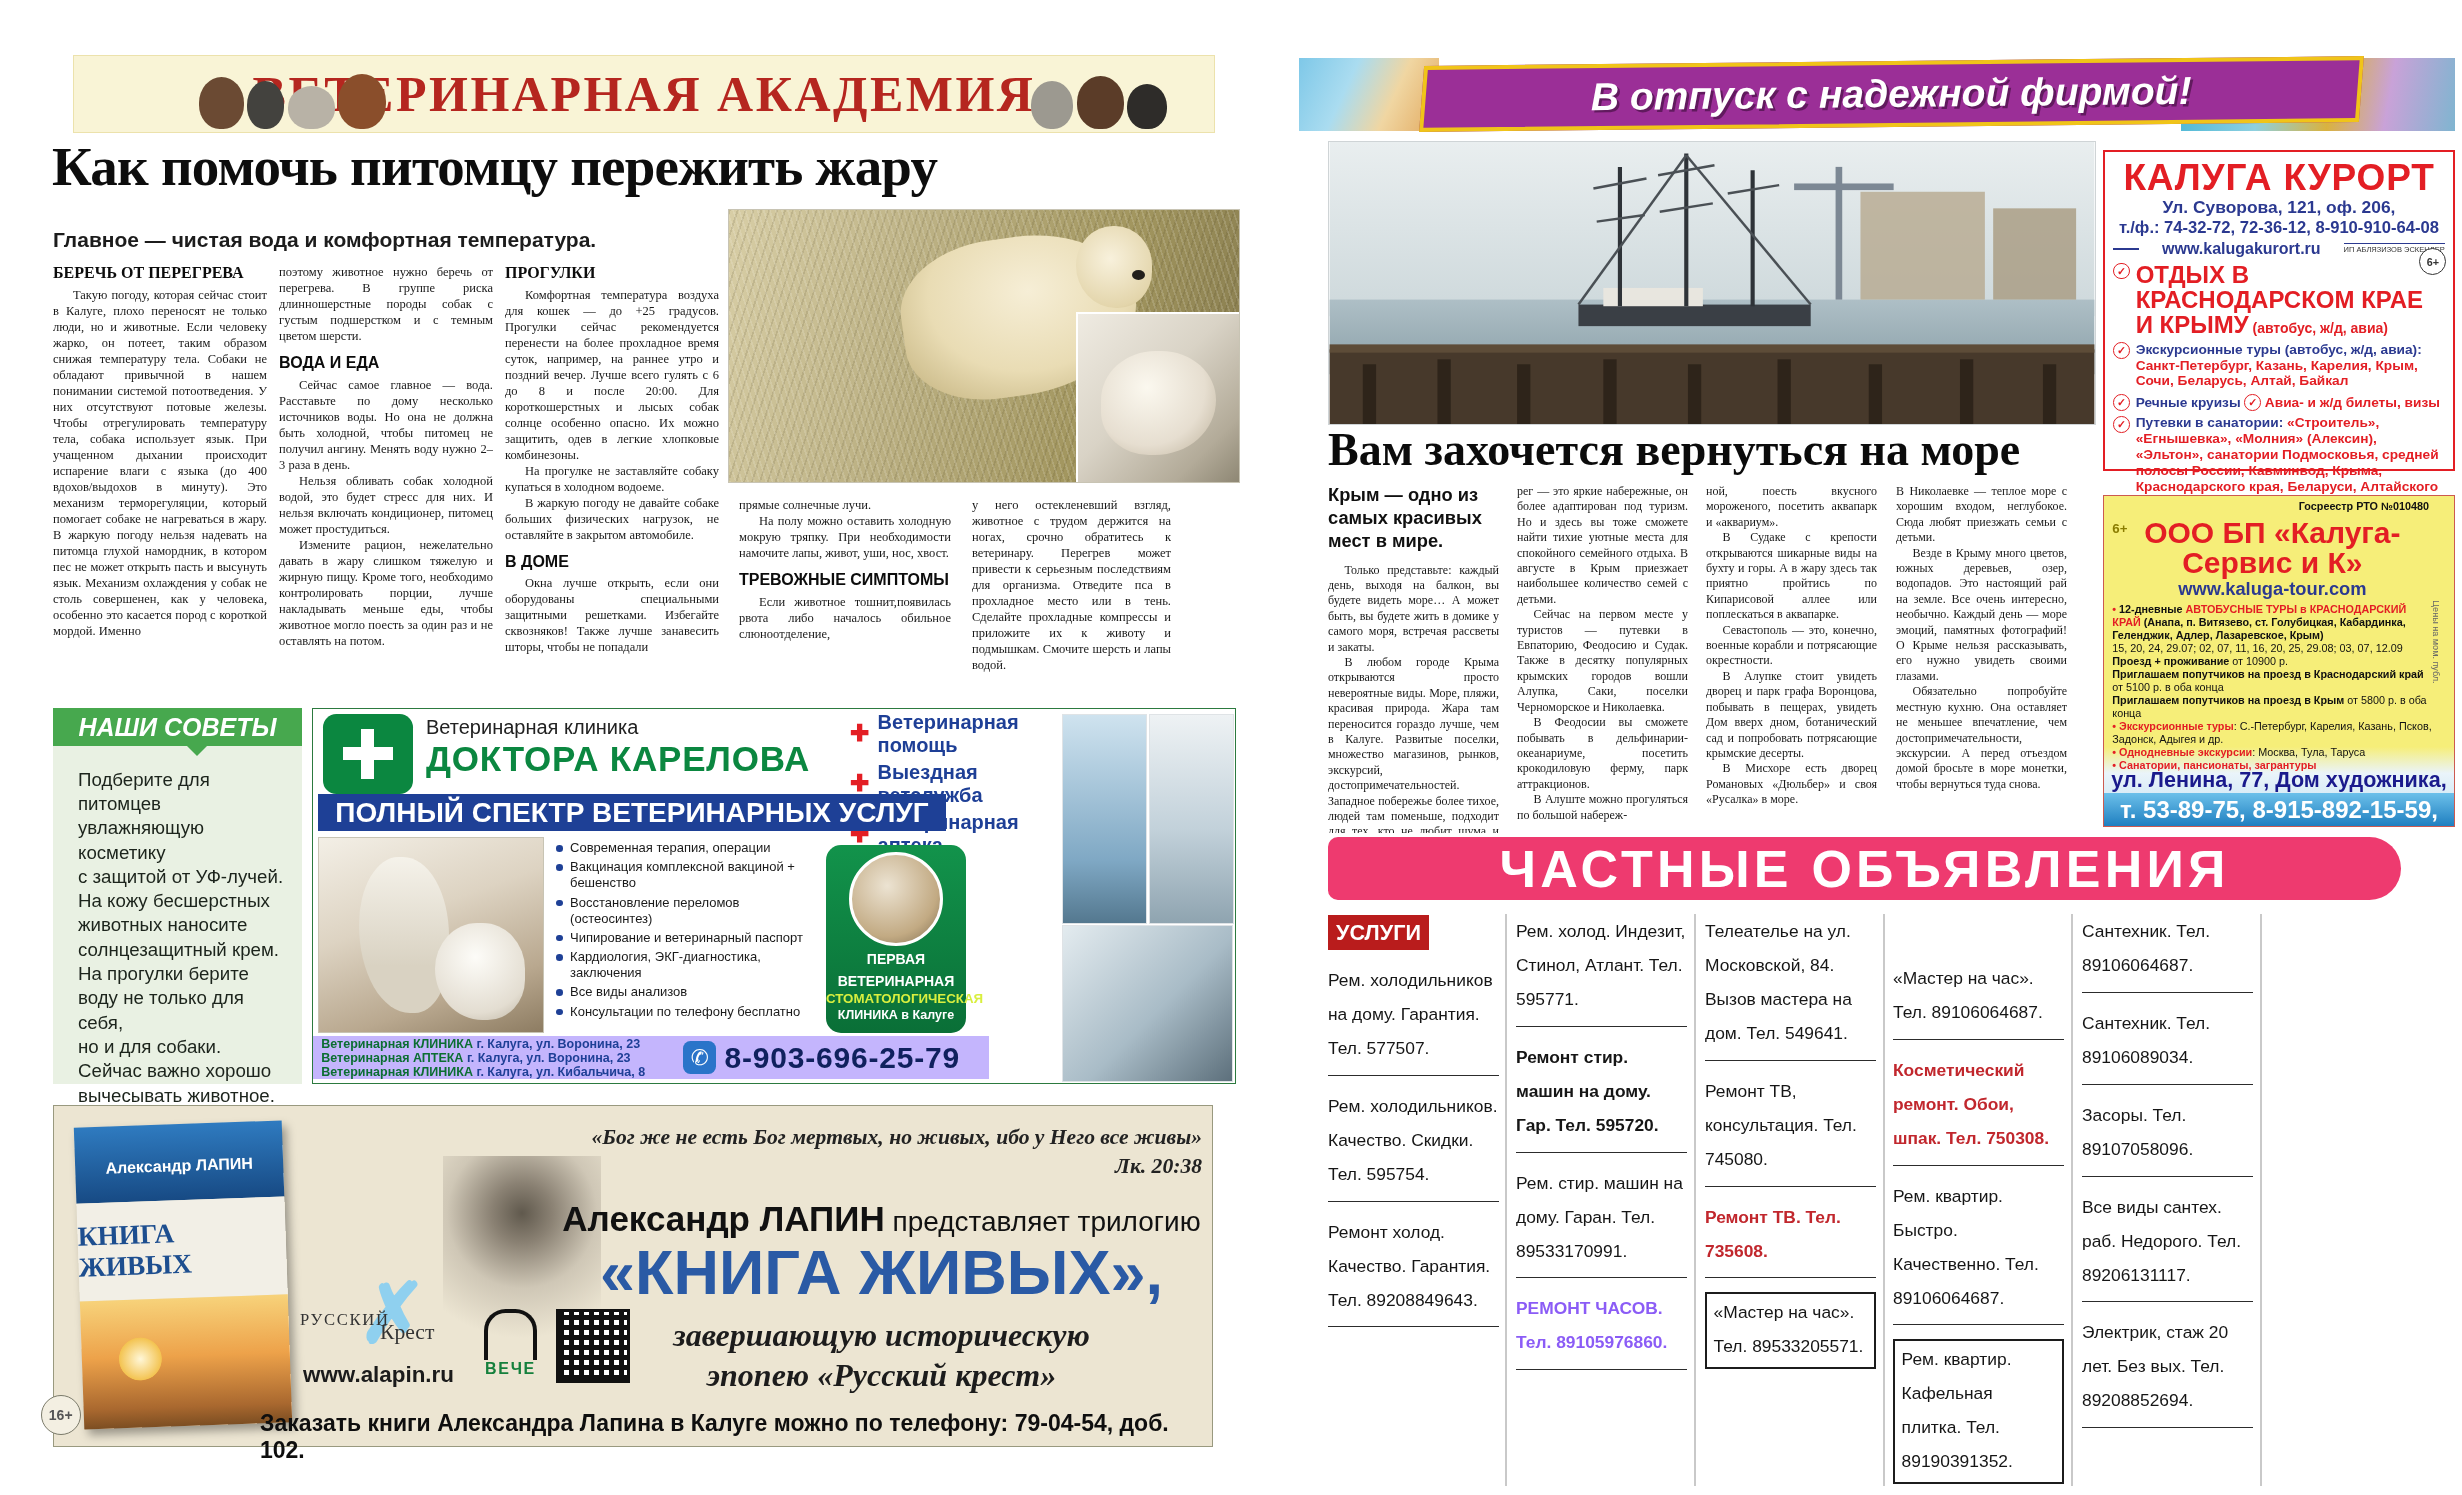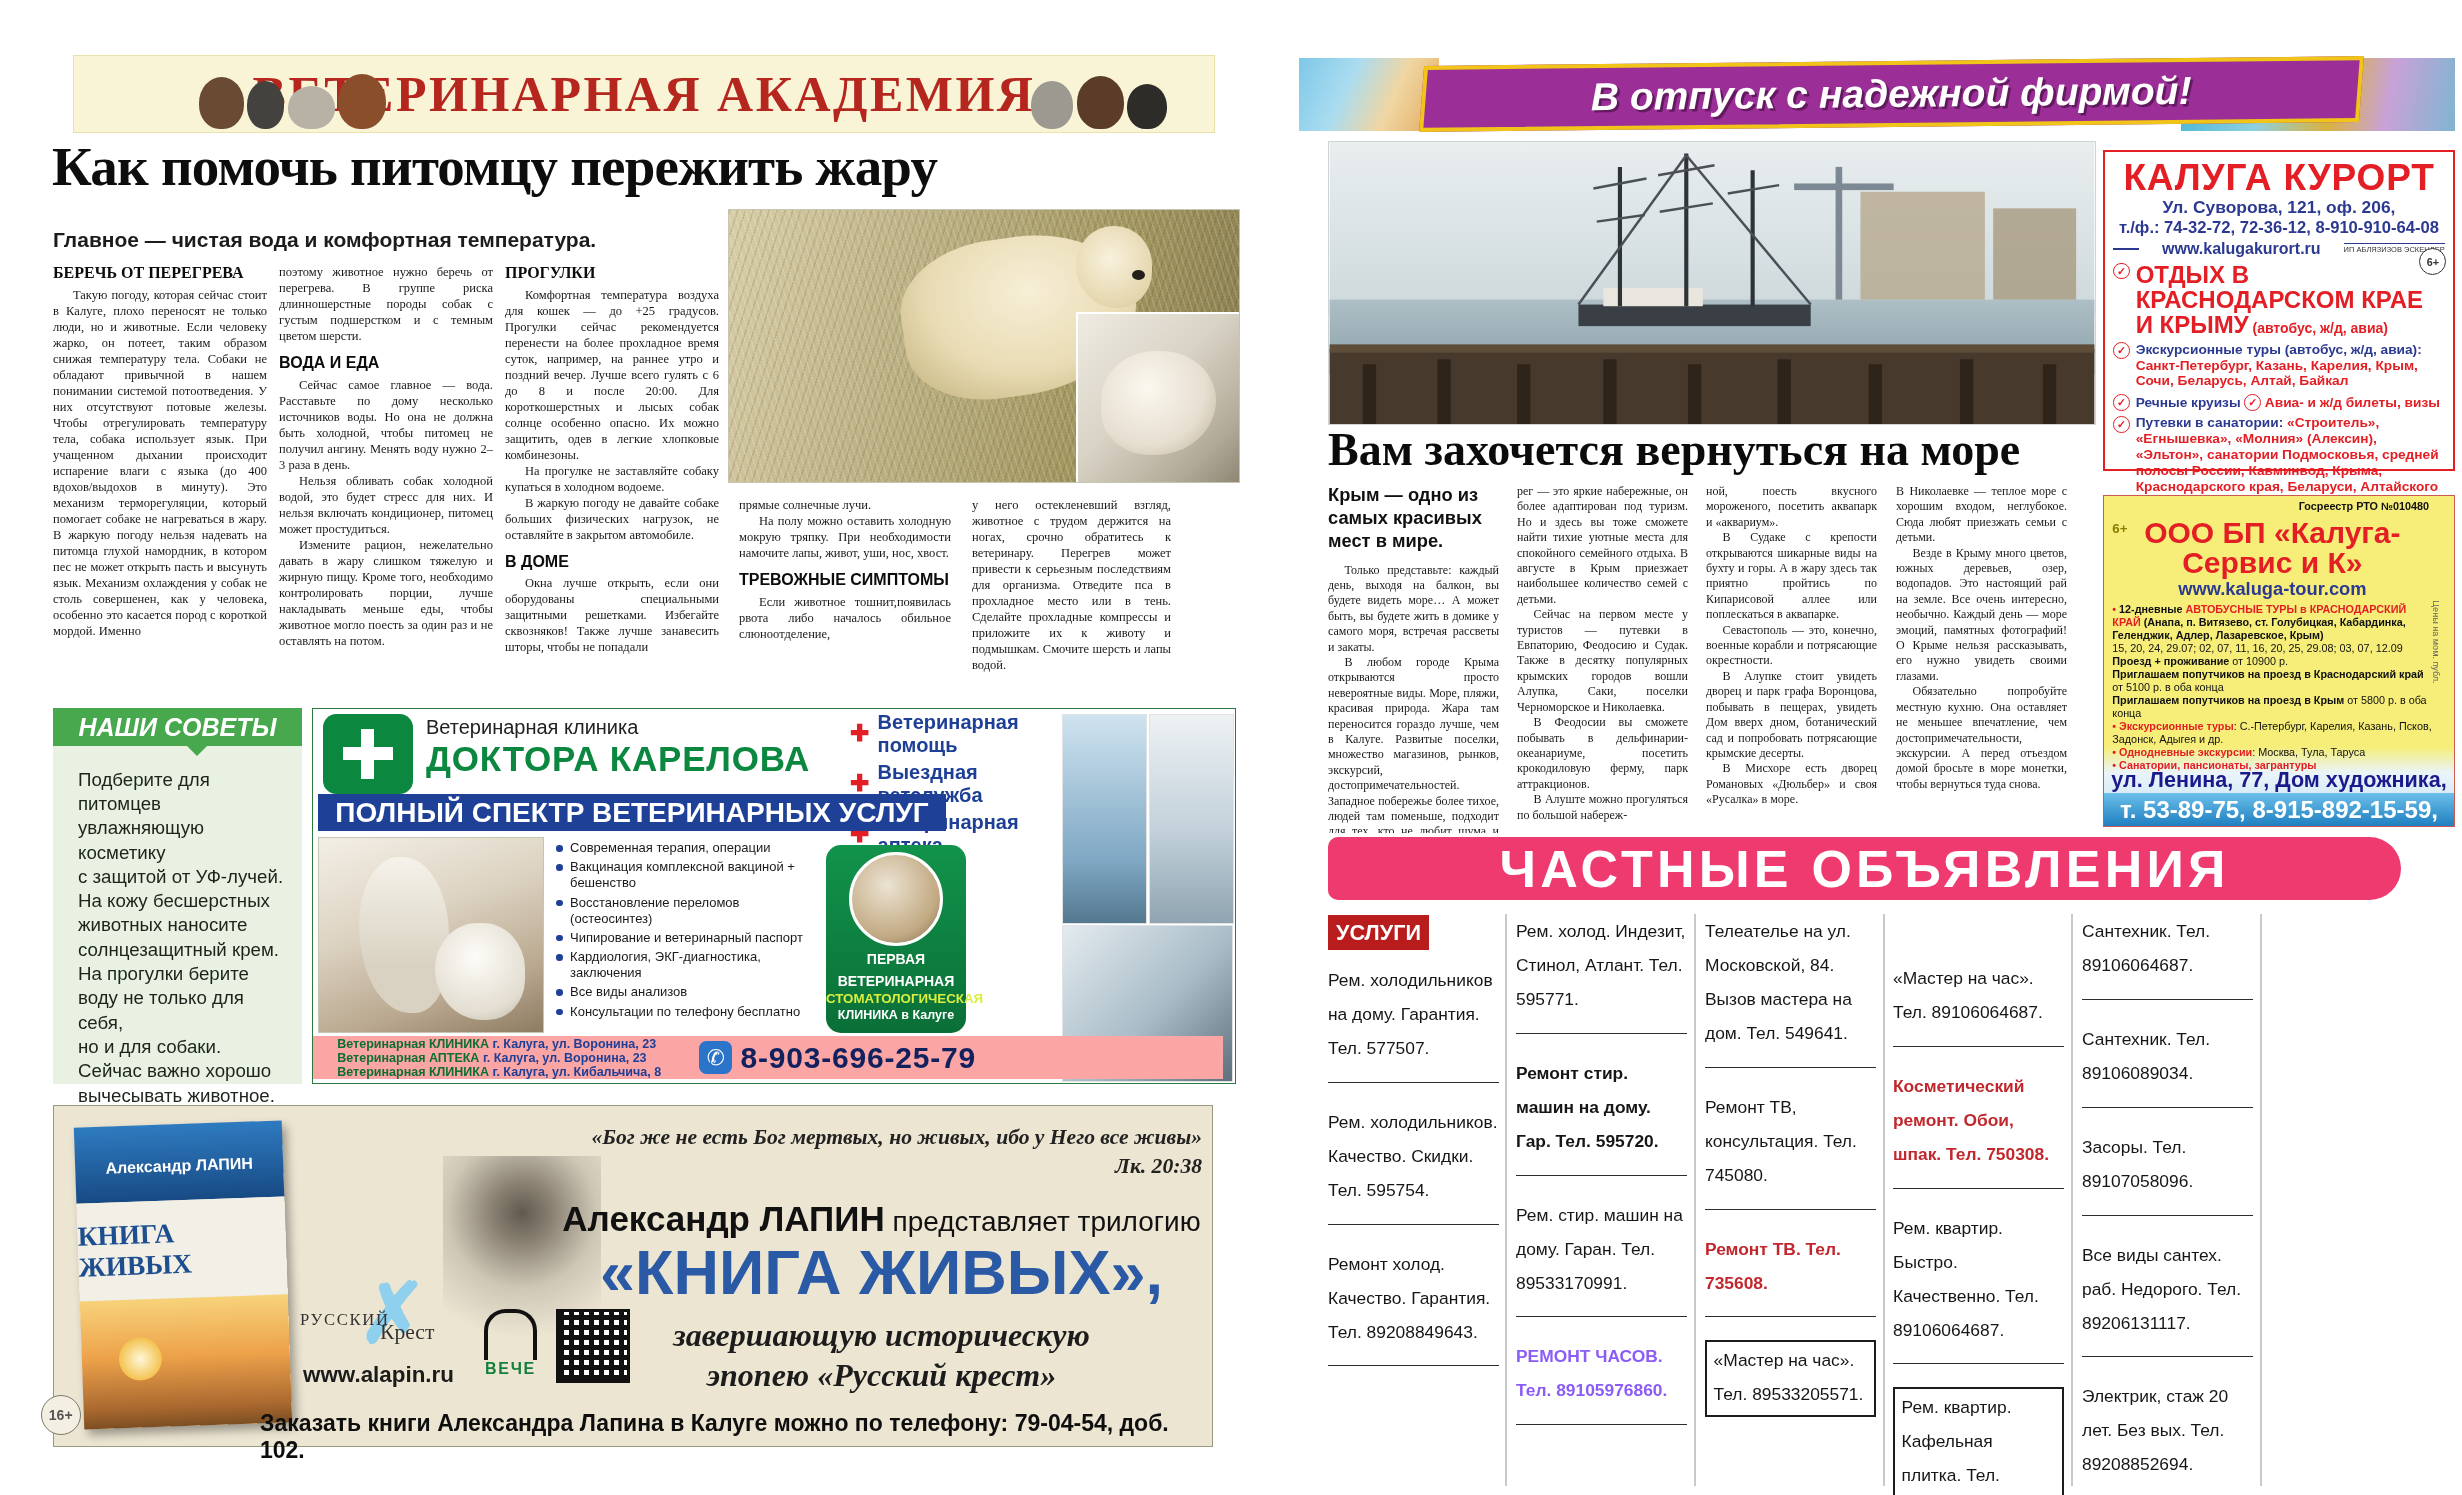--- a/index.html
+++ b/index.html
@@ -70,21 +70,21 @@
   .vet-bullets .row{display:flex;gap:7.5px;margin-bottom:3.3px;font:13px/16px "Liberation Sans",sans-serif;color:#1a1a1a;}
   .vet-bullets .dot{width:6.6px;height:6.6px;border-radius:50%;background:#1e4096;margin-top:5px;flex:none;}
   .vet-green{left:513px;top:136px;width:140px;height:188px;background:linear-gradient(#12934b,#0a6f37);
              border-radius:15px;text-align:center;padding-top:6.6px;box-sizing:border-box;}
   .vet-green .circ{width:88px;height:88px;border-radius:50%;margin:0 auto;border:3.3px solid #fff;
              background:radial-gradient(circle at 40% 35%,#ece3d2,#c2aa83 65%,#7c6a4e);}
   .vg1{color:#fff;font:bold 14px/1.25 "Liberation Sans",sans-serif;margin-top:5px;}
   .vg2{color:#d9ef3f;font:bold 13.3px/1.25 "Liberation Sans",sans-serif;}
   .vg3{color:#fff;font:bold 12.5px/1.3 "Liberation Sans",sans-serif;}
   .vp{position:absolute;border:0.8px solid #dfe3e6;}
-  .vet-bottom{left:0px;top:327px;width:894px;height:43px;background:#fca5a5;display:flex;align-items:center;padding-left:16px;}
+  .vet-bottom{left:0px;top:327px;width:676px;height:43px;background:#c4b5fd;display:flex;align-items:center;}
   .addr-list{margin-left:8.3px;width:357px;font:bold 12.5px/14px "Liberation Sans",sans-serif;}
   .addr-list .lab{color:#0b6e32;}
   .addr-list .adr{color:#1e3f96;}
   .phone-wrap{display:flex;align-items:center;gap:8.3px;margin-left:5px;}
   .phone-icon{width:33px;height:33px;background:#2a74c9;border-radius:7.5px;color:#fff;display:flex;align-items:center;
               justify-content:center;font-size:21.6px;}
   .phone-num{font:bold 30px/1 "Liberation Sans",sans-serif;color:#10215e;letter-spacing:0.8px;}
 
   
   .book{left:53px;top:1105px;width:1160px;height:342px;background:#ece5d2;border:0.8px solid #99997f;box-sizing:border-box;}
@@ -174,21 +174,21 @@
      color:#fff;font:bold 24px/33px "Liberation Sans",sans-serif;text-align:center;}
   .sv-side{position:absolute;right:-23px;top:141px;transform:rotate(90deg);font:9.1px "Liberation Sans",sans-serif;color:#666;}
 
   
   .cl-banner{left:1328px;top:837px;width:1073px;height:63px;background:#ee3a6f;border-radius:10px 32px 32px 10px;
      display:flex;align-items:center;justify-content:center;color:#fff;
      font:bold 52px/1 "Liberation Sans",sans-serif;letter-spacing:4.2px;}
   .uslugi{left:1328px;top:915px;width:101px;height:35px;background:#b91c1c;color:#fff;display:flex;align-items:center;
      justify-content:center;font:bold 21.6px "Liberation Sans",sans-serif;}
   .ccol{width:171px;font:17.4px/1.95 "Liberation Sans",sans-serif;color:#161616;}
-  .citem{border-bottom:1.7px solid #2c2c2c;margin-bottom:23px;padding-bottom:16px;}
+  .citem{border-bottom:1.7px solid #2c2c2c;margin-bottom:14px;padding-bottom:9px;}
   .citem.boxed{border:2.5px solid #1c1c1c;padding:1.7px 6.6px 3.3px;margin-bottom:8.3px;}
   .citem.red{color:#c1272d;font-weight:bold;}
   .citem.blue{color:#8b5cf6;font-weight:bold;}
   .citem.bold{font-weight:bold;}
   .vr{top:914px;width:1.7px;height:572px;background:#c9c9c9;}
 </style>
 </head>
 <body>
 
 <div id="canvas">

